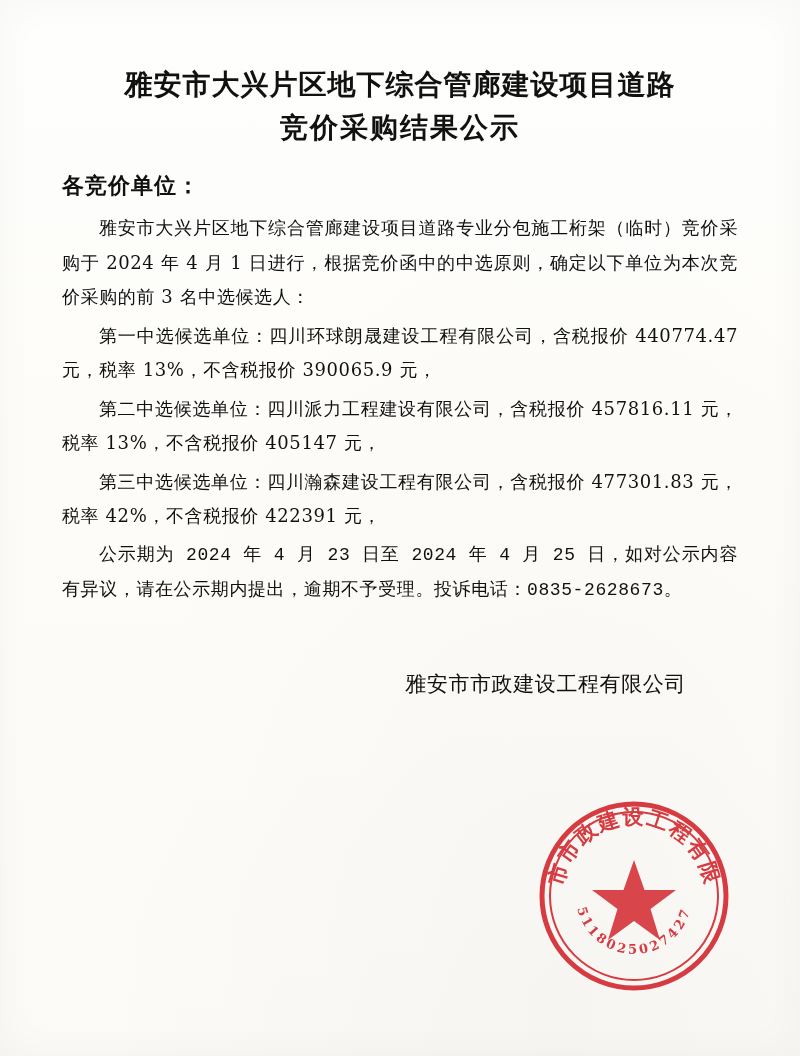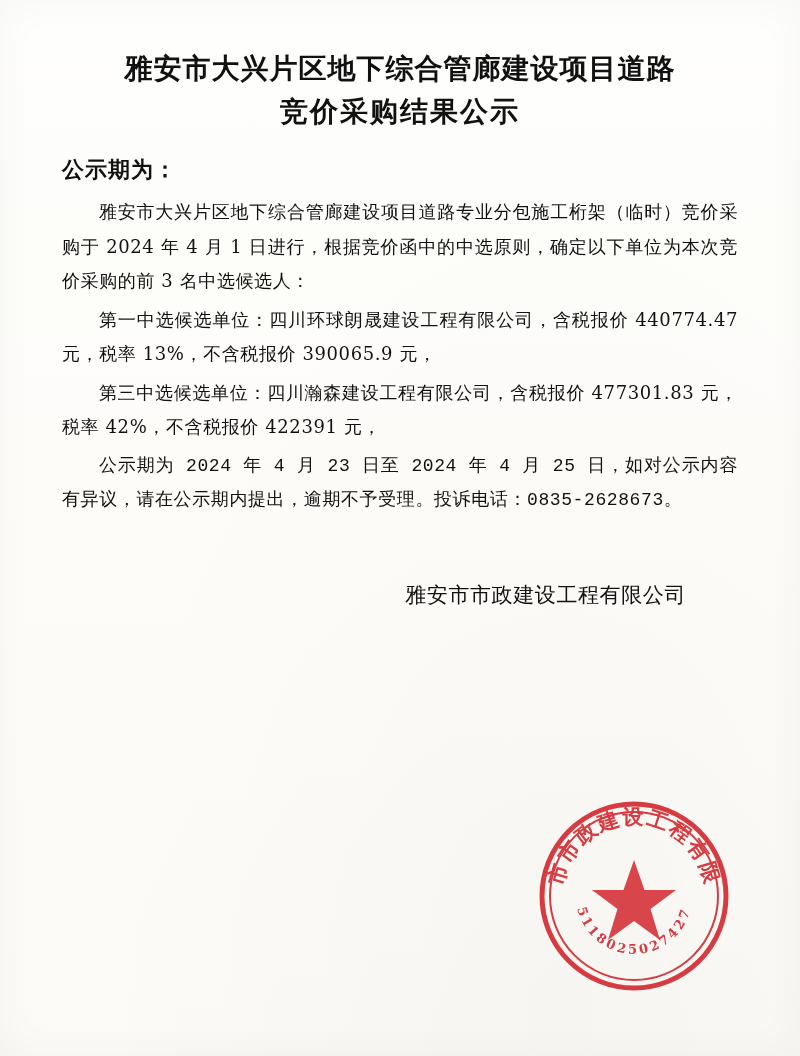--- a/index.html
+++ b/index.html
@@ -13,21 +13,21 @@
     font-family: "DejaVu Serif", "Liberation Serif", serif;
     color: #111;
     position: relative;
     overflow: hidden;
   }
   .page {
     position: relative;
     width: 800px;
     height: 1056px;
     box-sizing: border-box;
-    padding: 40px 62px 0 62px;
+    padding: 56px 62px 0 62px;
     background:
       radial-gradient(ellipse at 70% 95%, rgba(0,0,0,0.02), rgba(0,0,0,0) 60%),
       linear-gradient(180deg, #fefefc 0%, #fdfcf9 55%, #fbfaf6 100%);
   }
   .title {
     text-align: center;
     font-weight: bold;
     font-size: 28px;
     line-height: 1.52;
     letter-spacing: 1px;
@@ -104,25 +104,26 @@
 </head>
 <body>
 
 <div class="page">
 
   <div class="title">
     <span class="line line1">雅安市大兴片区地下综合管廊建设项目道路</span>
     <span class="line line3">竞价采购结果公示</span>
   </div>
 
-  <div class="salutation">公示期为：</div>
+  <div class="salutation">各竞价单位：</div>
 
   <div class="body-text">
     <p class="para">雅安市大兴片区地下综合管廊建设项目道路专业分包施工桁架（临时）竞价采购于 2024 年 4 月 1 日进行，根据竞价函中的中选原则，确定以下单位为本次竞价采购的前 3 名中选候选人：</p>
     <p class="para">第一中选候选单位：四川环球朗晟建设工程有限公司，含税报价 440774.47 元，税率 13%，不含税报价 390065.9 元，</p>
+    <p class="para">第二中选候选单位：四川派力工程建设有限公司，含税报价 457816.11 元，税率 13%，不含税报价 405147 元，</p>
     <p class="para">第三中选候选单位：四川瀚森建设工程有限公司，含税报价 477301.83 元，税率 42%，不含税报价 422391 元，</p>
     <p class="para tight">公示期为 2024 年 4 月 23 日至 2024 年 4 月 25 日，如对公示内容有异议，请在公示期内提出，逾期不予受理。投诉电话：0835-2628673。</p>
   </div>
 
   <div class="signature">
     <div>雅安市市政建设工程有限公司</div>
   </div>
 
   <div class="seal">
     <svg width="196" height="196" viewBox="0 0 196 196" xmlns="http://www.w3.org/2000/svg">

